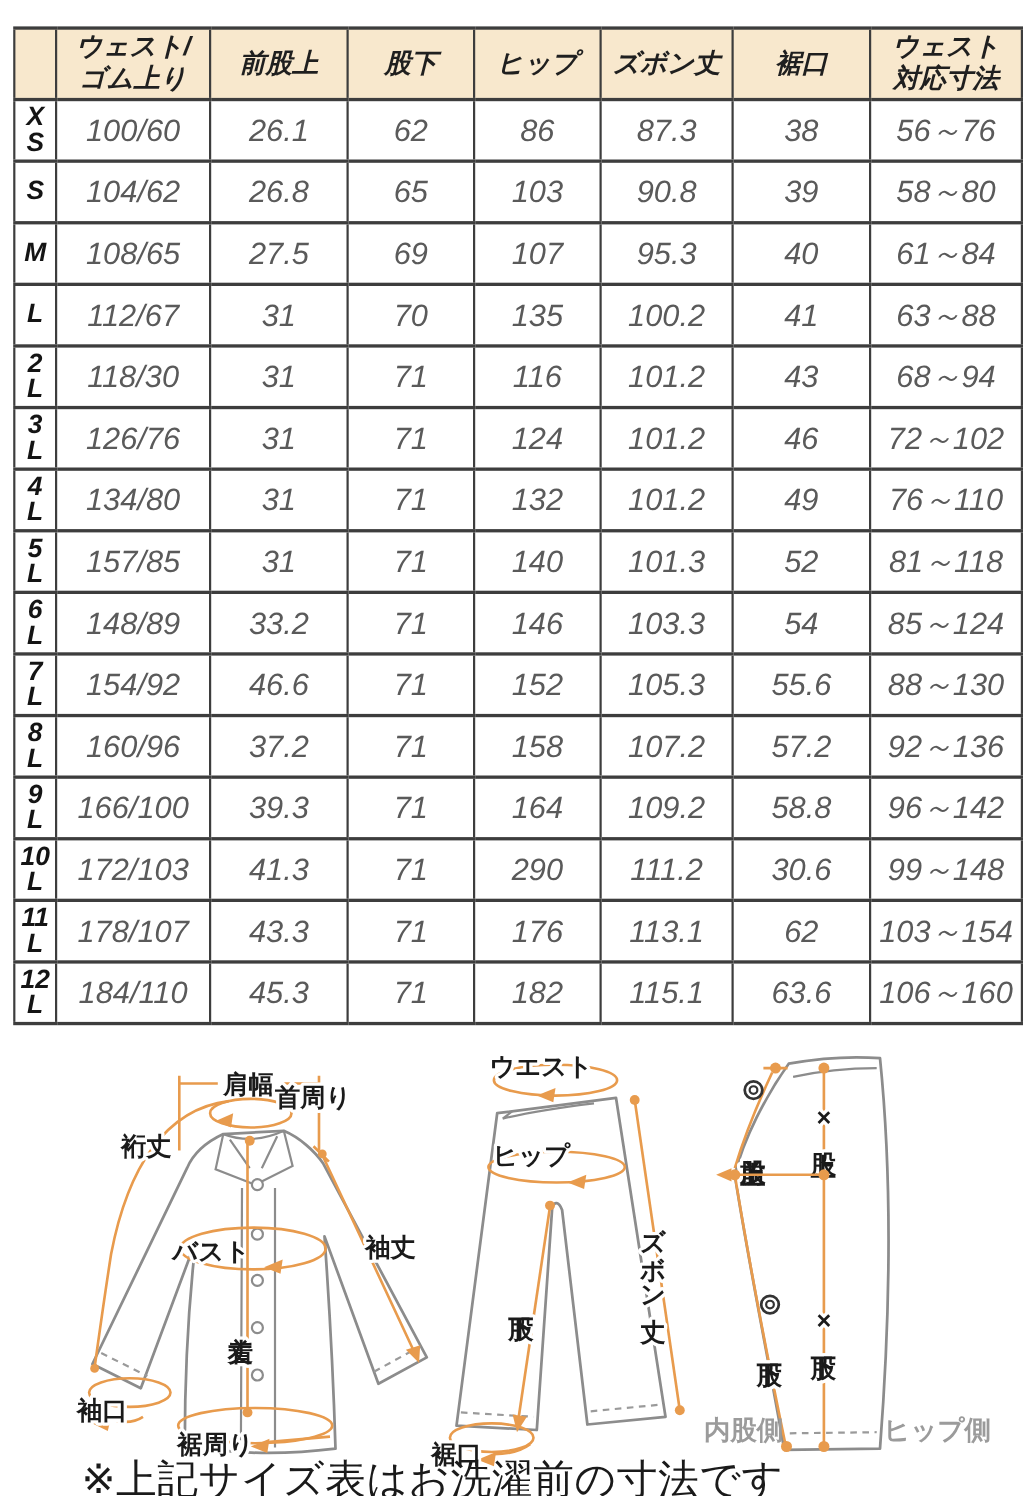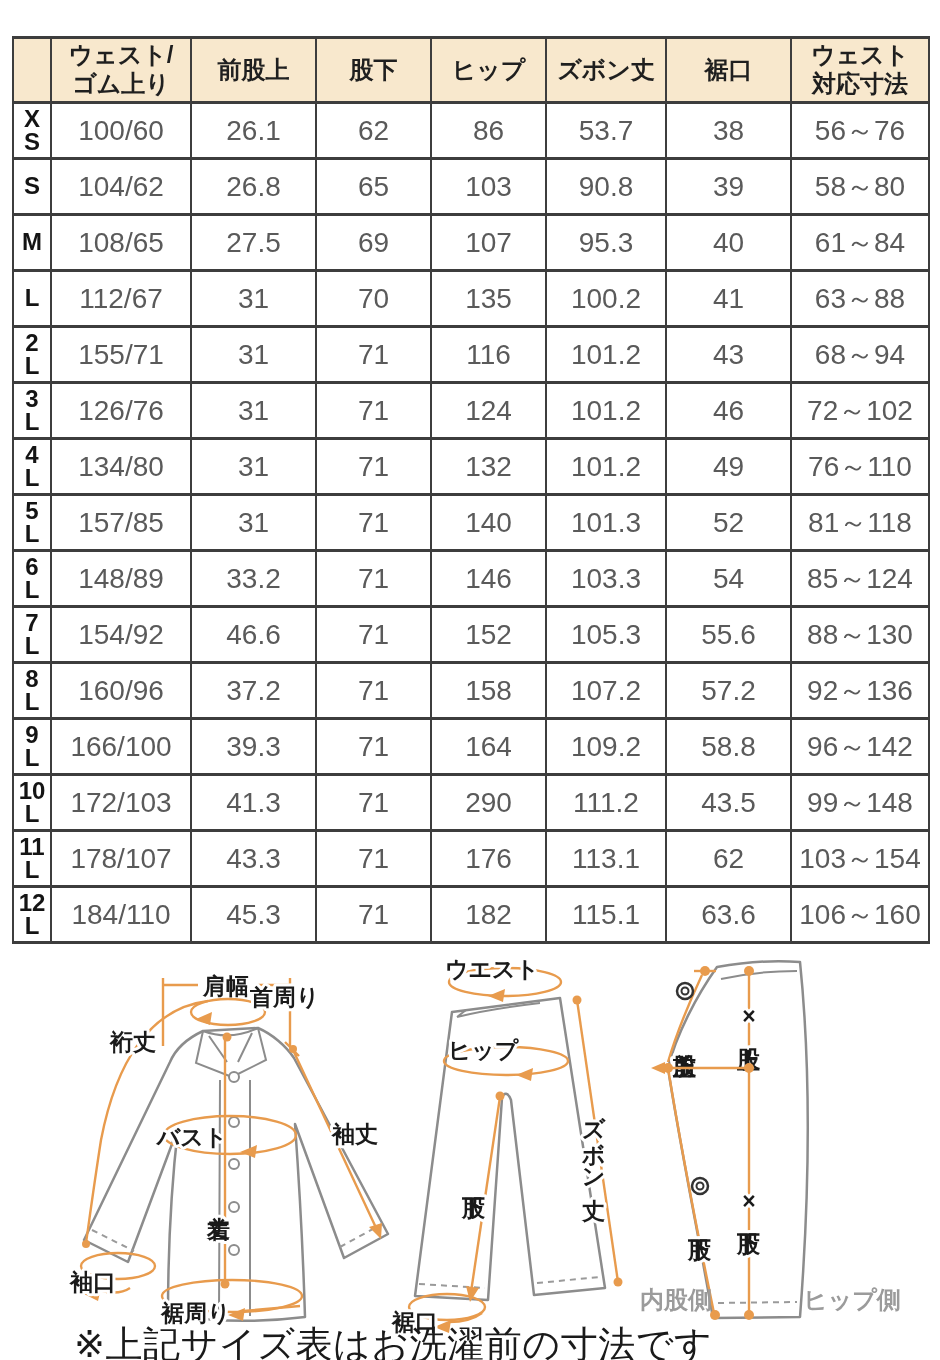--- a/index.html
+++ b/index.html
@@ -1,22 +1,22 @@
 <!DOCTYPE html>
 <html><head>
 <meta charset="utf-8">
 <style>
   html,body { margin:0; padding:0; }
   body {
     width:940px; height:1360px; background:#ffffff; position:relative; overflow:hidden;
     font-family:"Liberation Sans","DejaVu Sans",sans-serif;
   }
   table.size-table {
-    position:absolute; left:12px; top:36px; width:916px;
-    border-collapse:collapse; table-layout:fixed;
+    position:absolute; left:12px; top:24px; width:916px;
+    border-collapse:collapse; table-layout:fixed;font-style:italic;
   }
   .size-table th, .size-table td {
     border:2px solid #3d3d3d; border-top-width:3px; border-bottom-width:3px;
     padding:0; text-align:center; vertical-align:middle;
   }
   .size-table thead th {
     background:#f8e8cd; color:#1f1f1f; font-size:24px; font-weight:bold;
     white-space:pre-line; line-height:1.2; height:62px;
   }
   .size-table tbody td { color:#5a5a5a; font-size:28px; height:53px; }
@@ -71,21 +71,21 @@
     </tr>
   </thead>
   <tbody>
       <tr>
         <td class="size-col">X
 S</td>
         <td>100/60</td>
         <td>26.1</td>
         <td>62</td>
         <td>86</td>
-        <td>53.7</td>
+        <td>87.3</td>
         <td>38</td>
         <td>56～76</td>
       </tr>
       <tr>
         <td class="size-col">S</td>
         <td>104/62</td>
         <td>26.8</td>
         <td>65</td>
         <td>103</td>
         <td>90.8</td>
@@ -108,21 +108,21 @@
         <td>31</td>
         <td>70</td>
         <td>135</td>
         <td>100.2</td>
         <td>41</td>
         <td>63～88</td>
       </tr>
       <tr>
         <td class="size-col">2
 L</td>
-        <td>155/71</td>
+        <td>118/30</td>
         <td>31</td>
         <td>71</td>
         <td>116</td>
         <td>101.2</td>
         <td>43</td>
         <td>68～94</td>
       </tr>
       <tr>
         <td class="size-col">3
 L</td>
@@ -201,21 +201,21 @@
         <td>96～142</td>
       </tr>
       <tr>
         <td class="size-col">10
 L</td>
         <td>172/103</td>
         <td>41.3</td>
         <td>71</td>
         <td>290</td>
         <td>111.2</td>
-        <td>43.5</td>
+        <td>30.6</td>
         <td>99～148</td>
       </tr>
       <tr>
         <td class="size-col">11
 L</td>
         <td>178/107</td>
         <td>43.3</td>
         <td>71</td>
         <td>176</td>
         <td>113.1</td>

